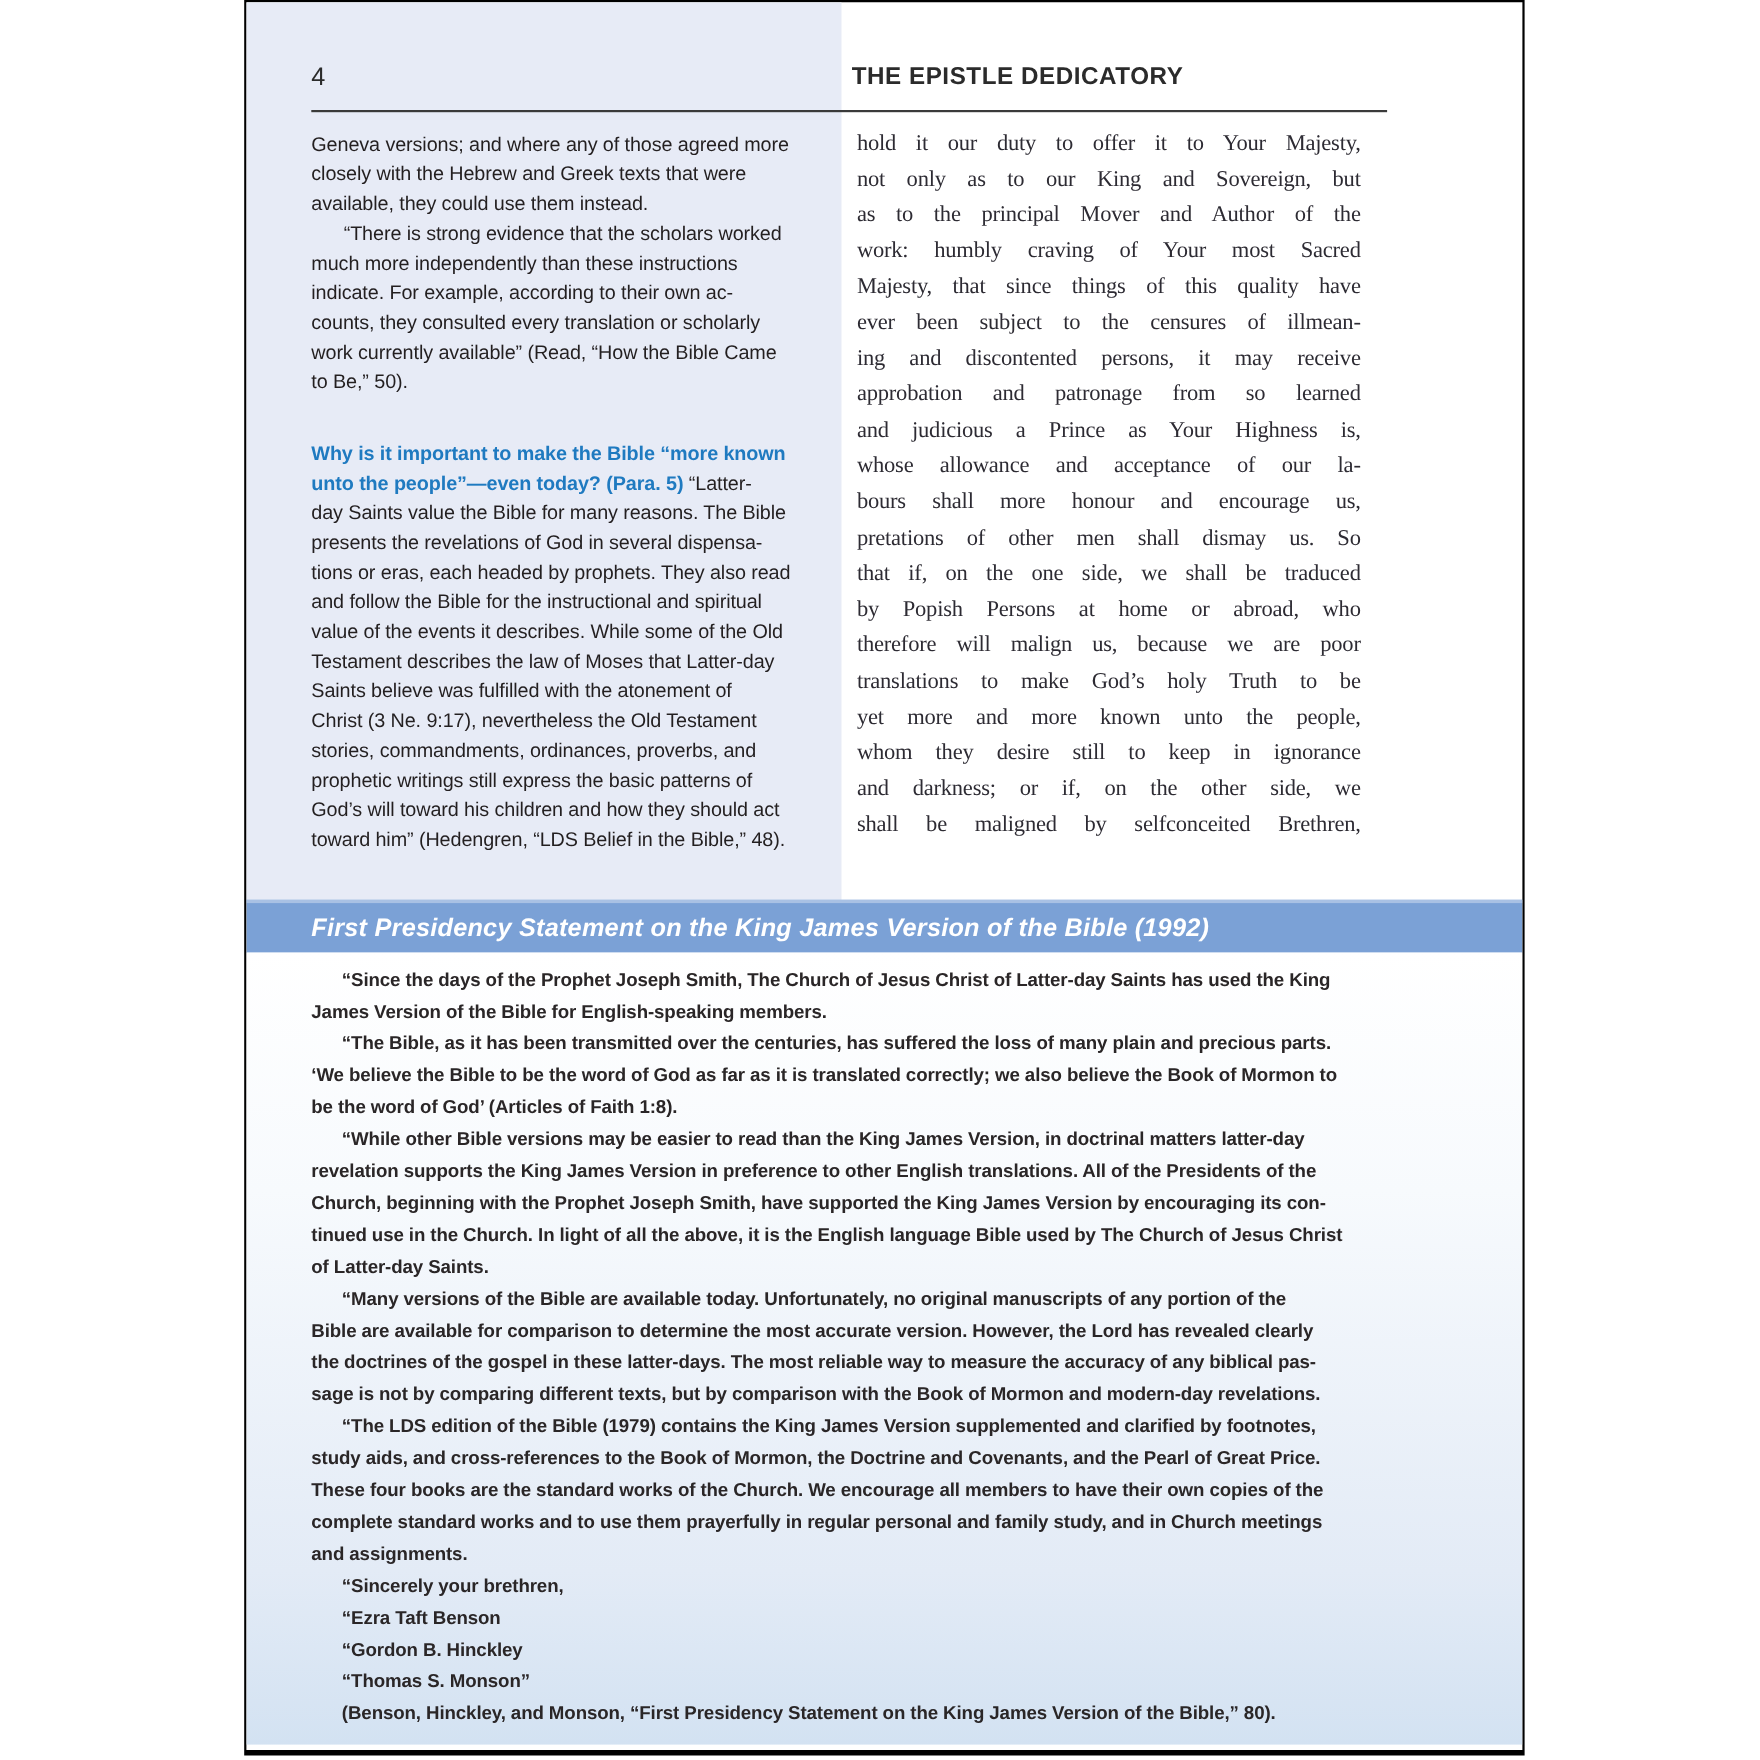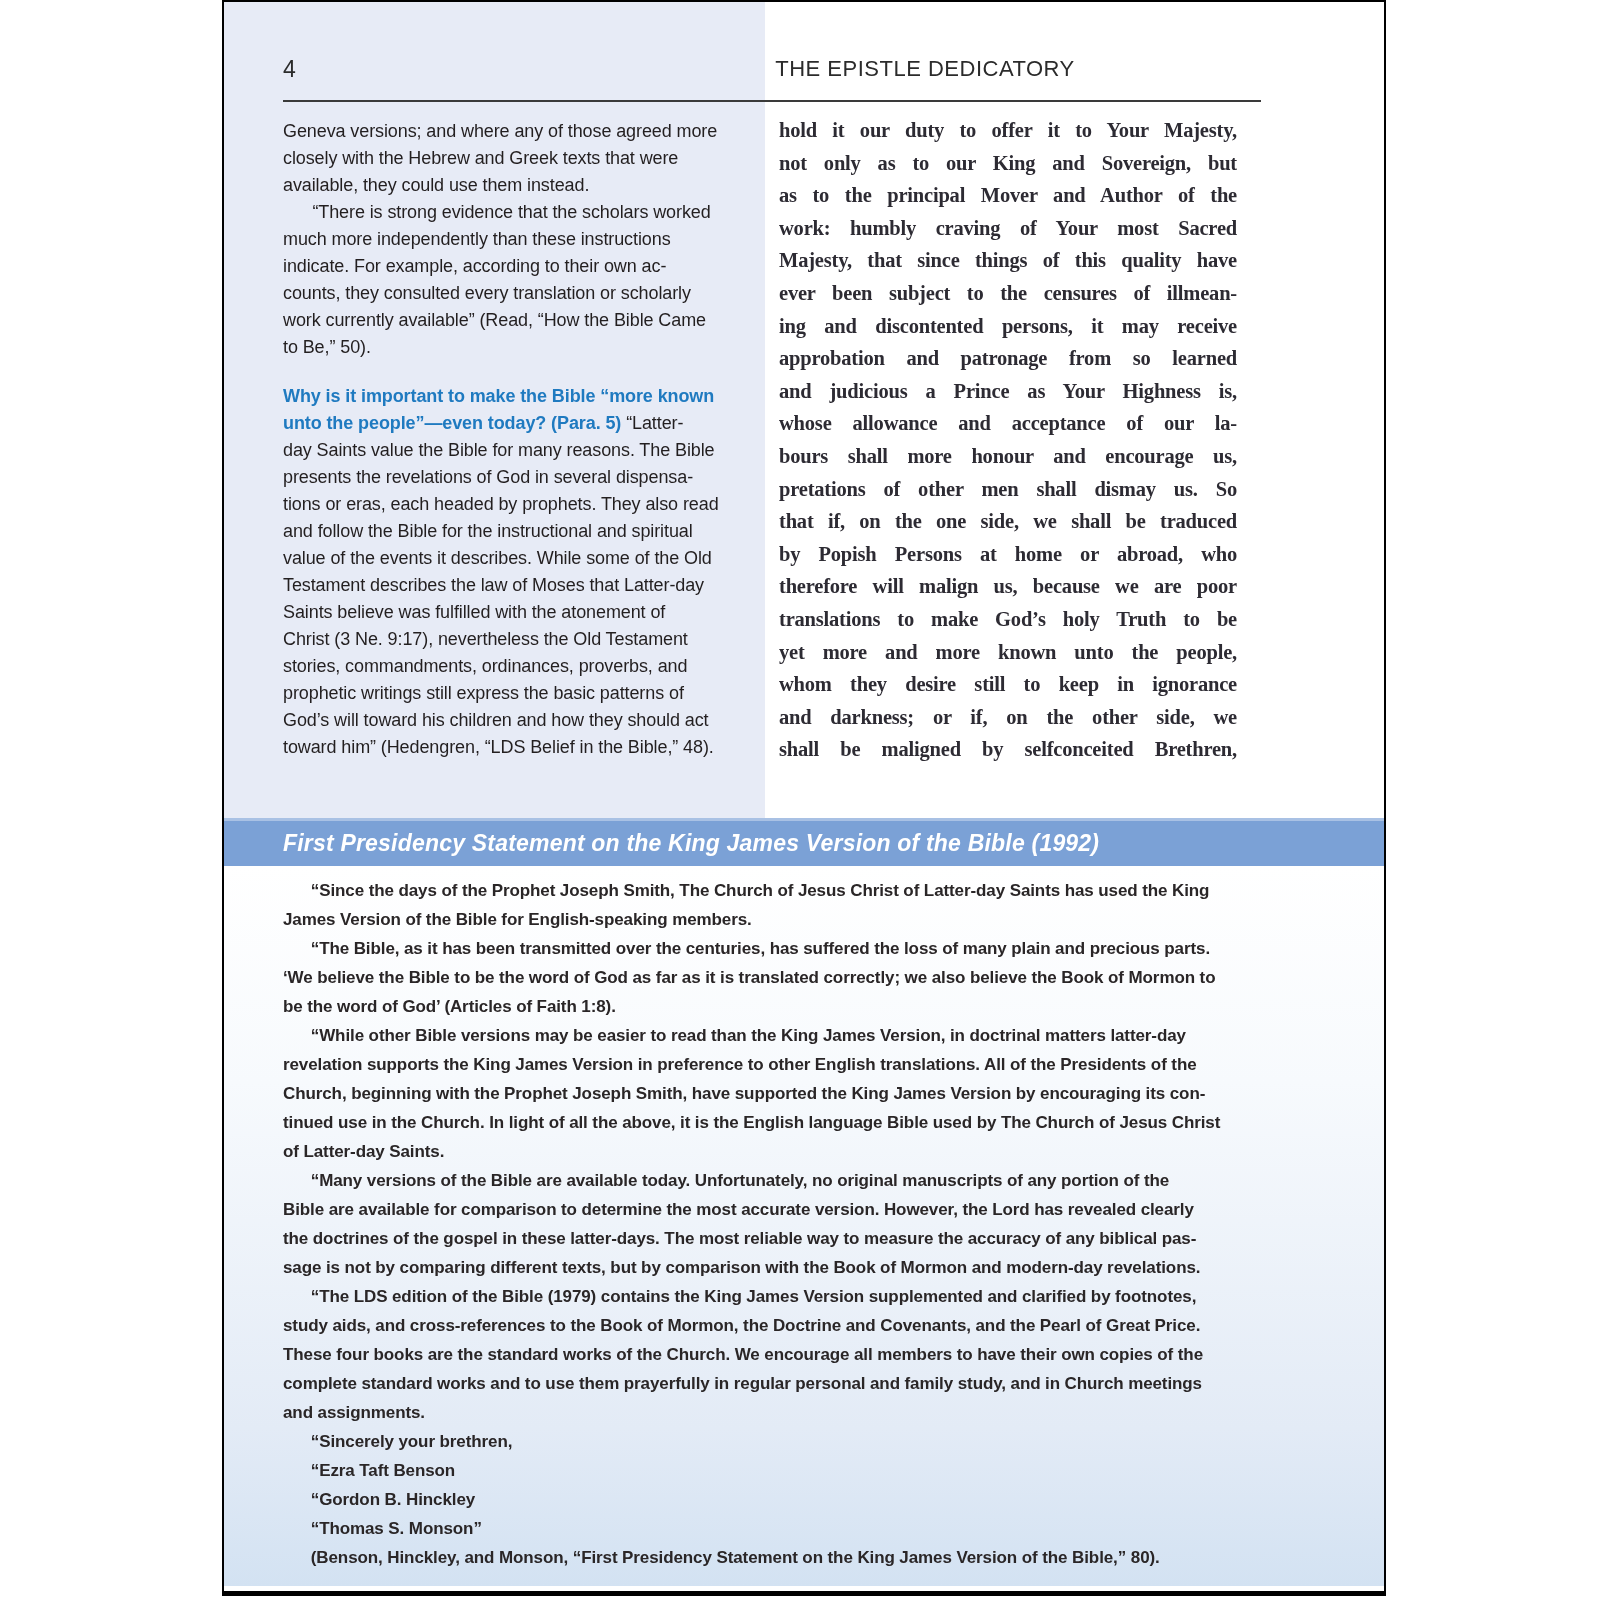--- a/index.html
+++ b/index.html
@@ -36,55 +36,55 @@
   }
   .header-title {
     position: absolute;
     left: 519px; top: 54px;
     width: 364px;
     text-align: center;
     font-size: 22px;
     letter-spacing: 0.5px;
     color: #2b2b2b;
     white-space: nowrap;
+    font-weight: bold;
   }
   .header-rule {
     position: absolute;
     left: 59px; top: 98px;
     width: 978px;
     height: 0;
     border-top: 2px solid #3a3a3a;
   }
   .left-col {
     position: absolute;
     left: 59px; top: 116px;
     width: 472px;
     font-size: 18px;
     line-height: 27px;
     letter-spacing: -0.1px;
     color: #231f20;
   }
   .left-col .para { white-space: pre-wrap; }
-  .q-para { margin-top: 22px; }
+  .q-para { margin-top: 38px; }
   .q-head {
     font-weight: bold;
     color: #1f7ac0;
     white-space: pre-wrap;
   }
   .q-body { white-space: pre-wrap; }
   .serif-col {
     position: absolute;
     left: 555px; top: 112px;
     width: 458px;
     font-family: "Liberation Serif", serif;
     font-size: 20.5px;
     line-height: 32.6px;
     letter-spacing: -0.2px;
     color: #2d2b33;
-    font-weight: bold;
   }
   .serif-col > div {
     text-align: justify;
     text-align-last: justify;
   }
   .banner {
     position: absolute;
     left: 0; top: 816px;
     width: 1160px;
     height: 48px;

